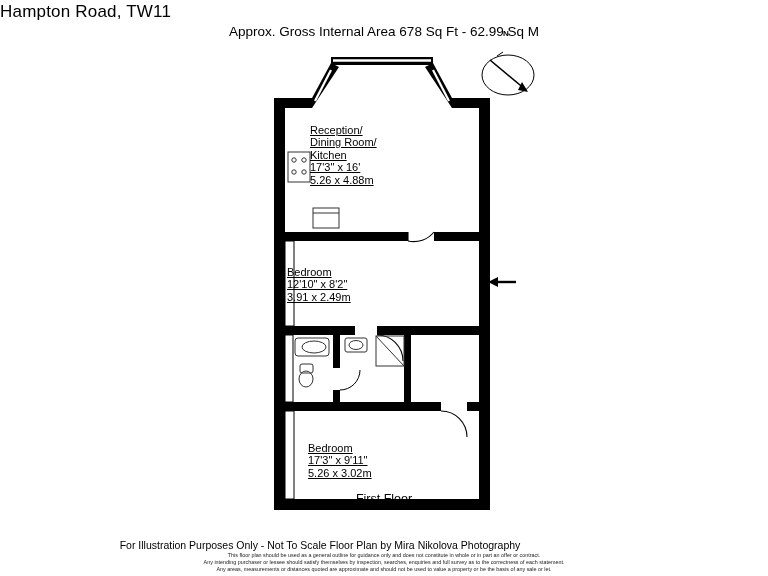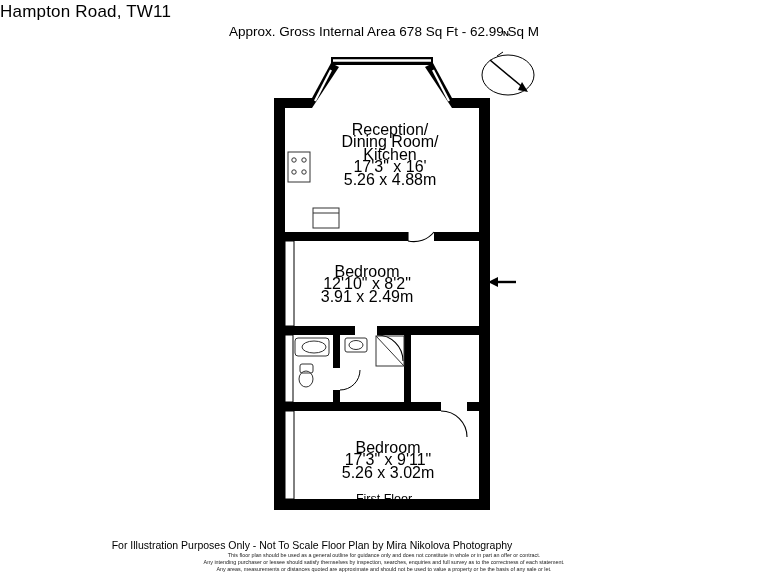--- a/index.html
+++ b/index.html
@@ -45,45 +45,46 @@
     text-align: center;
     font-size: 12.5px;
   }
   .credit {
     position: absolute;
     top: 539px;
     left: 0;
     width: 624px;
     text-align: center;
     font-size: 10.5px;
+    padding-left: 8px;
   }
   .disclaimer {
     position: absolute;
     top: 552px;
     left: 0;
     width: 768px;
     text-align: center;
     font-size: 5.4px;
     line-height: 7.2px;
     color: #222222;
   }
   .plan {
     position: absolute;
     top: 0;
     left: 0;
     width: 768px;
     height: 576px;
   }
   .room-label {
     position: absolute;
-    text-align: center;
-    font-size: 16px;
+    font-size: 11px;
     line-height: 12.4px;
     white-space: pre-line;
     color: #000;
+    text-decoration: underline;
   }
   .compass-n {
     position: absolute;
     font-size: 8px;
     font-weight: bold;
   }
 </style>
 </head>
 <body>
 

